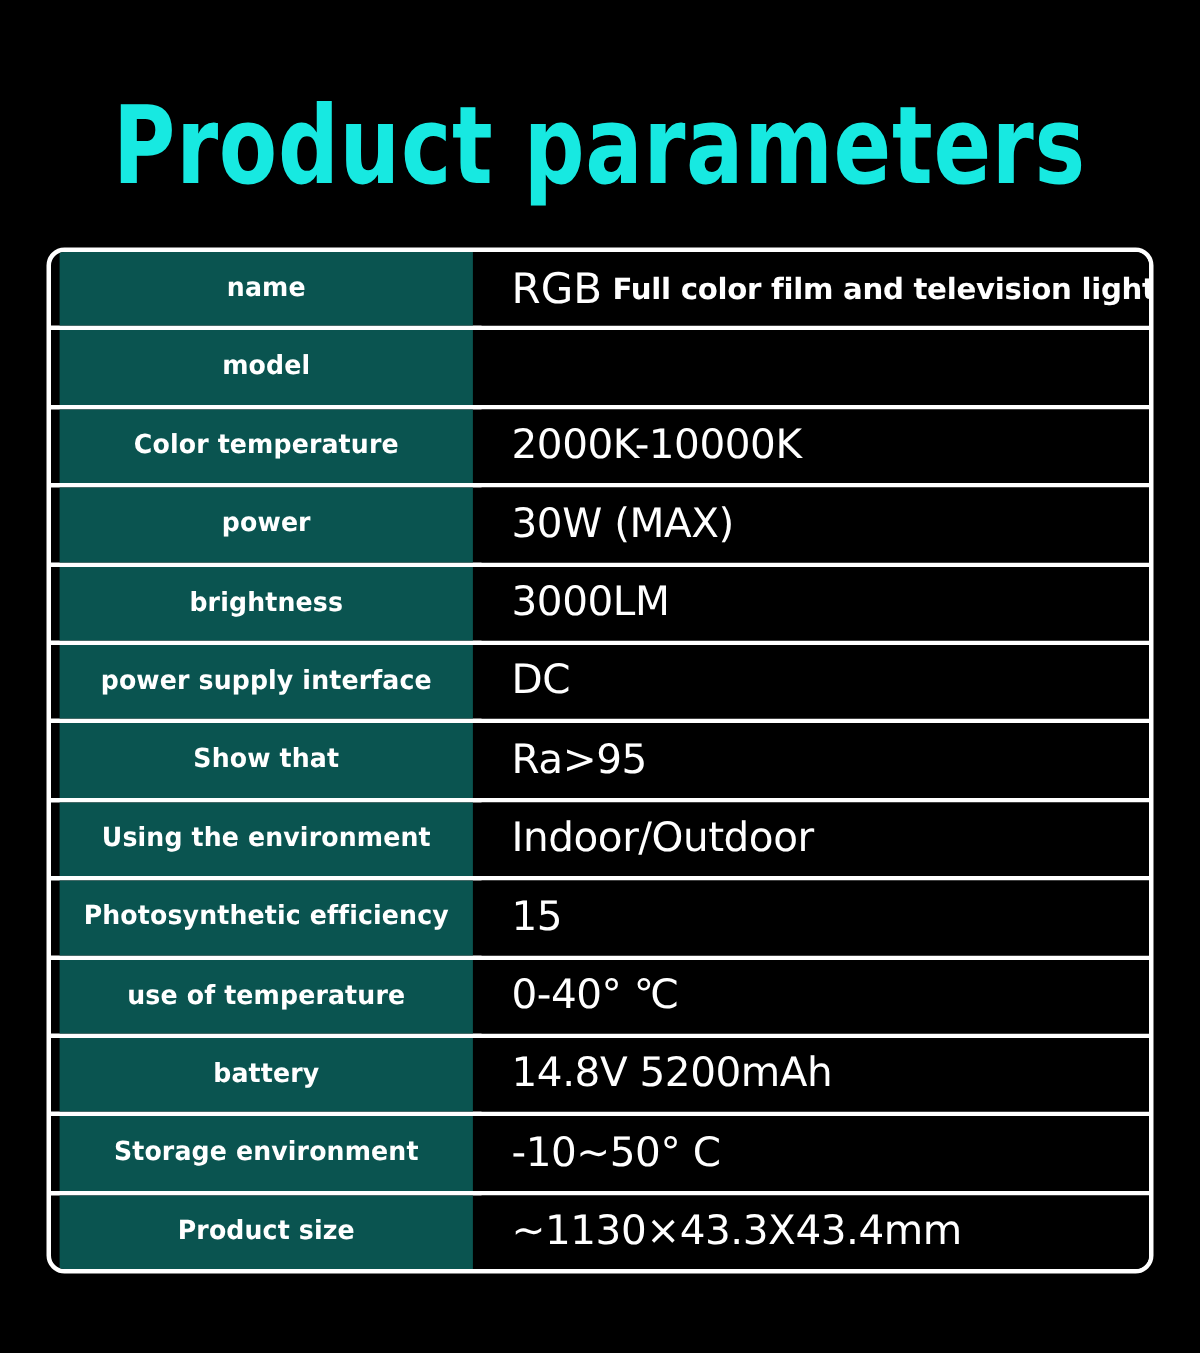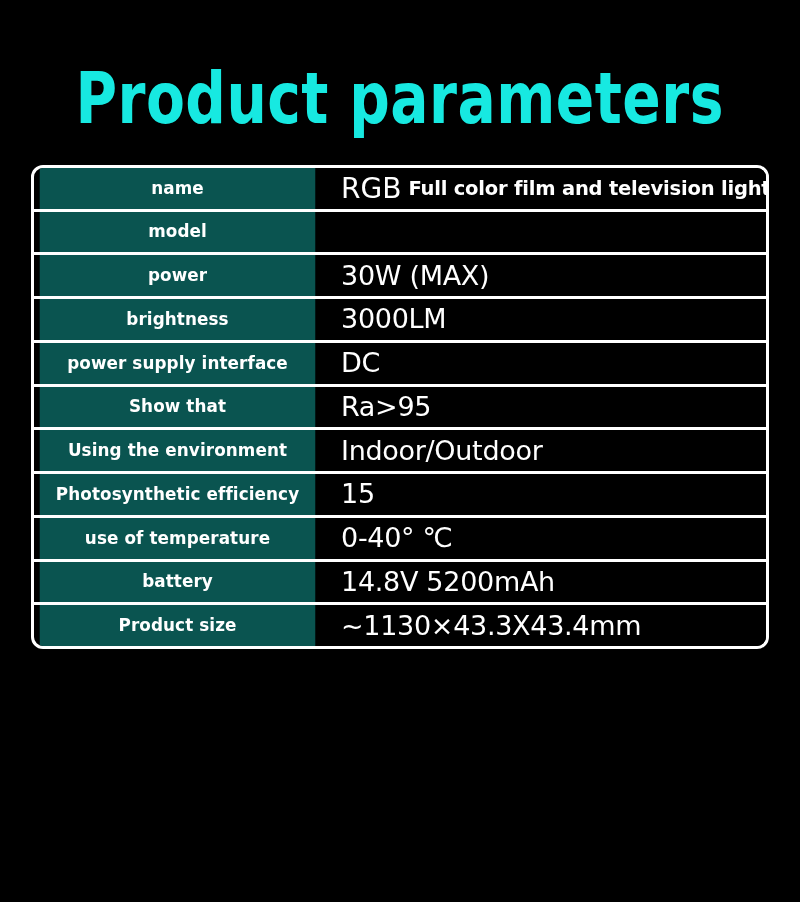--- a/index.html
+++ b/index.html
@@ -37,21 +37,21 @@
     white-space: nowrap;
     line-height: 1;
   }
 
   
   .spec-table {
     position: absolute;
     left: 31px;
     top: 165px;
     width: 738px;
-    height: 484px;
+    height: 684px;
     border: 3px solid #ffffff;
     border-radius: 12px;
     background: #000000;
     display: flex;
     flex-direction: column;
     overflow: hidden;
     padding: 0;
   }
 
   .spec-row {
@@ -141,20 +141,25 @@
       <span class="value-secondary">Full color film and television lights</span>
     </div>
   </div>
 
   <div class="spec-row">
     <div class="spec-label">model</div>
     <div class="spec-gap"></div>
   </div>
 
 
+  <div class="spec-row">
+    <div class="spec-label">Color temperature</div>
+    <div class="spec-gap"></div>
+    <div class="spec-value">2000K-10000K</div>
+  </div>
 
   <div class="spec-row">
     <div class="spec-label">power</div>
     <div class="spec-gap"></div>
     <div class="spec-value">30W (MAX)</div>
   </div>
 
   <div class="spec-row">
     <div class="spec-label">brightness</div>
     <div class="spec-gap"></div>
@@ -190,20 +195,25 @@
     <div class="spec-gap"></div>
     <div class="spec-value">0-40° ℃</div>
   </div>
 
   <div class="spec-row">
     <div class="spec-label">battery</div>
     <div class="spec-gap"></div>
     <div class="spec-value">14.8V 5200mAh</div>
   </div>
 
+  <div class="spec-row">
+    <div class="spec-label">Storage environment</div>
+    <div class="spec-gap"></div>
+    <div class="spec-value">-10~50° C</div>
+  </div>
 
 
   <div class="spec-row">
     <div class="spec-label">Product size</div>
     <div class="spec-gap"></div>
     <div class="spec-value">~1130×43.3X43.4mm</div>
   </div>
 
 </div>
 

